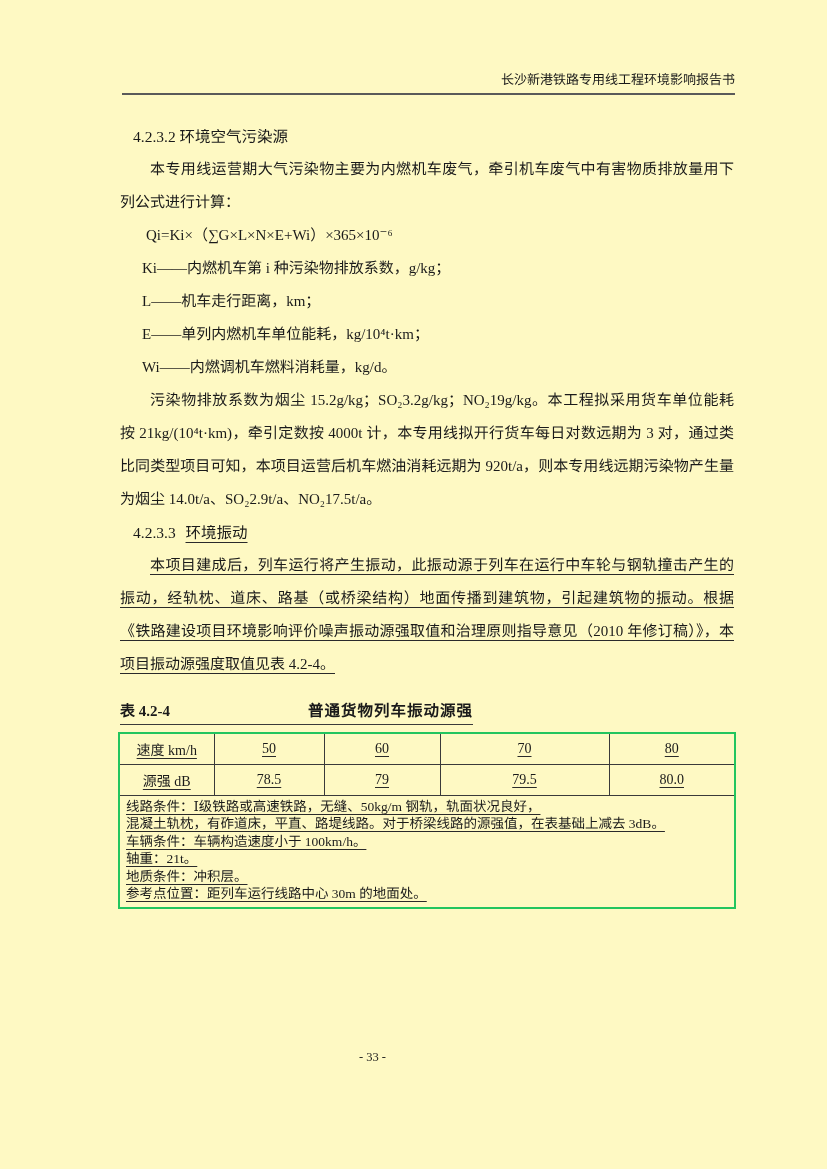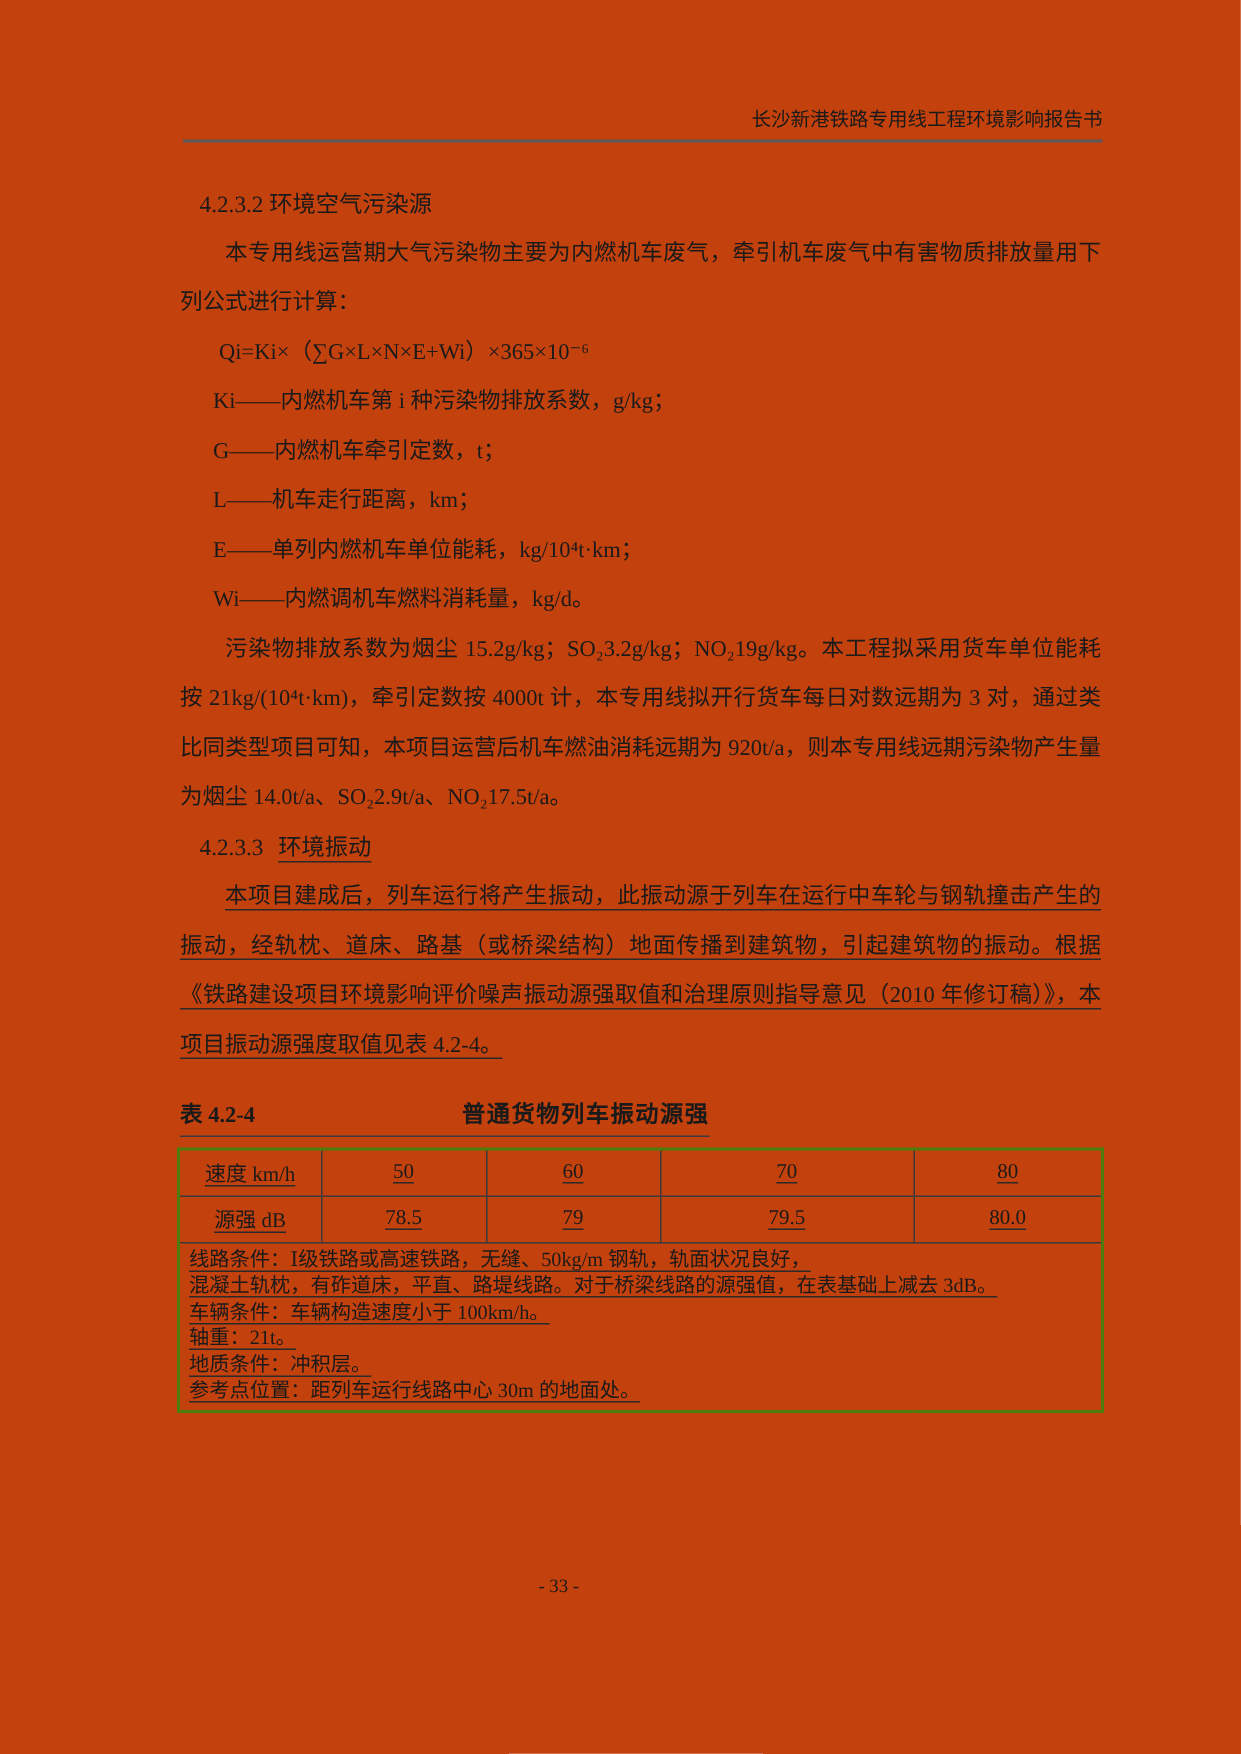--- a/index.html
+++ b/index.html
@@ -6,21 +6,21 @@
   html, body { margin: 0; padding: 0; }
   body {
     width: 827px; height: 1169px;
     background: #ffffff;
     font-family: "Liberation Serif", "DejaVu Serif", serif;
     color: #1a1a1a;
   }
   .page {
     position: relative;
     width: 827px; height: 1169px;
-    background: #c2410c;
+    background: #fef9c3;
     overflow: hidden;
   }
 
   
   .page-header {
     position: absolute;
     top: 70px; left: 122px; width: 613px;
     text-align: right;
     font-size: 13px; line-height: 20px;
     padding-bottom: 3px;
@@ -71,21 +71,21 @@
     font-family: "Liberation Sans", "DejaVu Sans", sans-serif;
     letter-spacing: 1px;
   }
 
   
   table.vib-table {
     border-collapse: collapse;
     table-layout: fixed;
     width: 616px;
     margin: 7px 13px 0 -2px;
-    border: 2px solid #4d7c0f;
+    border: 2px solid #22c55e;
     font-size: 14px;
     line-height: normal;
   }
   .vib-table td {
     border: 1px solid #3a3a3a;
     height: 31px;
     text-align: center;
     padding: 0 2px;
   }
   .vib-table .cell-u {
@@ -126,21 +126,20 @@
   <div class="content">
 
     <h2 class="section">4.2.3.2 环境空气污染源</h2>
 
     <p class="indent">本专用线运营期大气污染物主要为内燃机车废气，牵引机车废气中有害物质排放量用下列公式进行计算：</p>
 
     <p class="formula">Qi=Ki×（∑G×L×N×E+Wi）×365×10⁻⁶</p>
 
     <div>
       <p class="definition">Ki——内燃机车第 i 种污染物排放系数，g/kg；</p>
-      <p class="definition">G——内燃机车牵引定数，t；</p>
       <p class="definition">L——机车走行距离，km；</p>
       <p class="definition">E——单列内燃机车单位能耗，kg/10⁴t·km；</p>
       <p class="definition">Wi——内燃调机车燃料消耗量，kg/d。</p>
     </div>
 
     <p class="indent">污染物排放系数为烟尘 15.2g/kg；SO₂3.2g/kg；NO₂19g/kg。本工程拟采用货车单位能耗按 21kg/(10⁴t·km)，牵引定数按 4000t 计，本专用线拟开行货车每日对数远期为 3 对，通过类比同类型项目可知，本项目运营后机车燃油消耗远期为 920t/a，则本专用线远期污染物产生量为烟尘 14.0t/a、SO₂2.9t/a、NO₂17.5t/a。</p>
 
     <h2 class="section">
       <span>4.2.3.3</span>
       <span class="u-title">环境振动</span>

